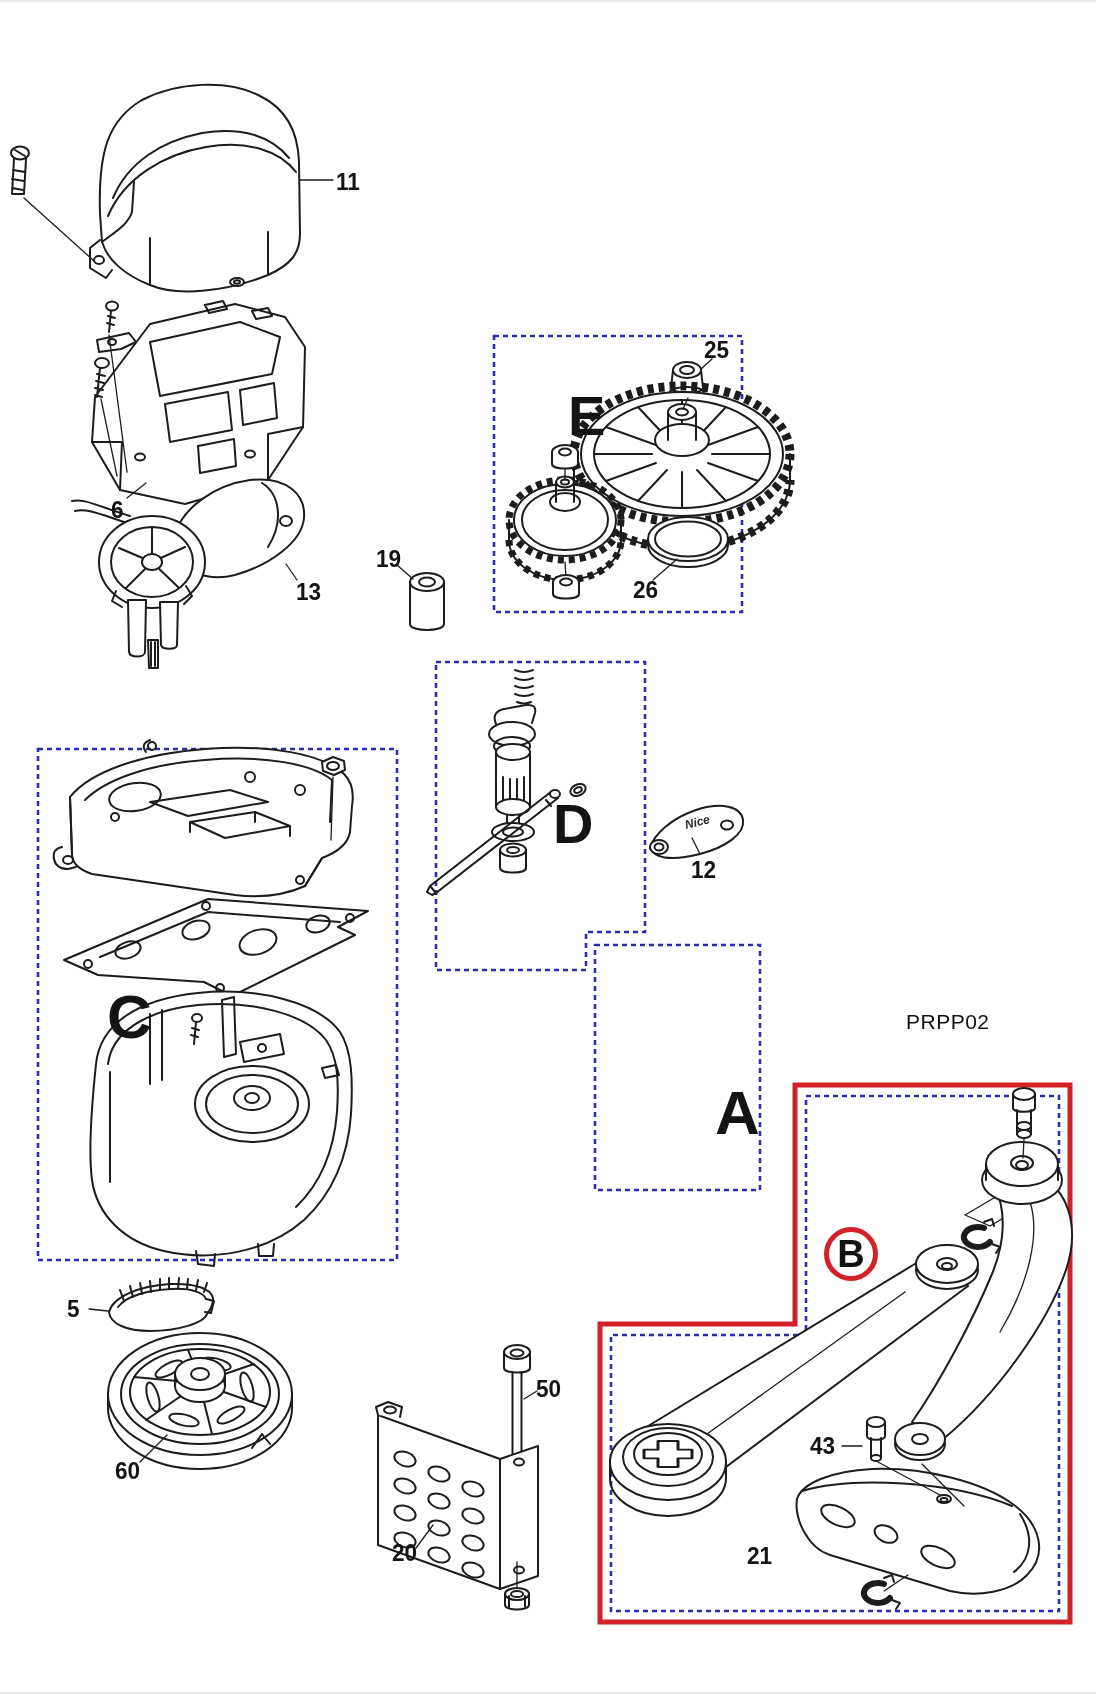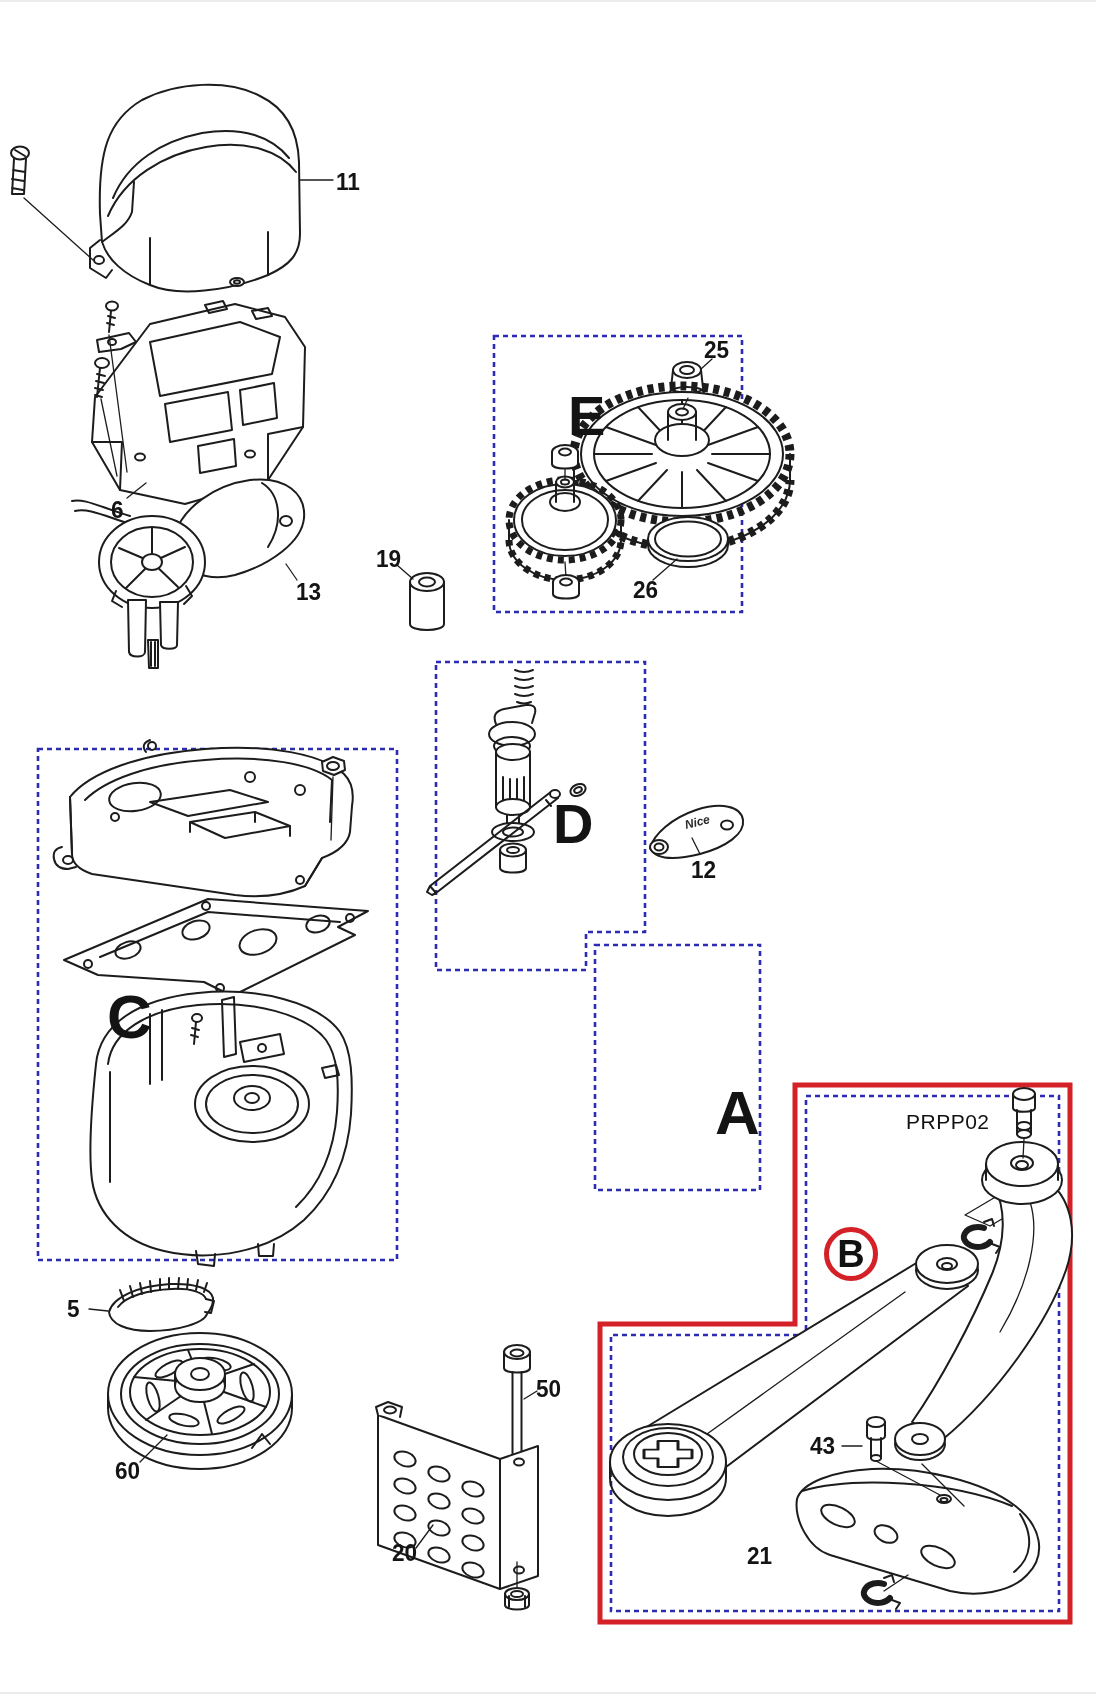--- a/index.html
+++ b/index.html
@@ -373,15 +373,15 @@
 <div class="plabel" style="left:810px;top:1430px">43</div>
 <div class="plabel" style="left:747px;top:1540px">21</div>
 
 <div class="slabel" style="left:568px;top:386px">E</div>
 <div class="slabel" style="left:553px;top:794px">D</div>
 <div class="slabel big" style="left:107px;top:984px">C</div>
 <div class="slabel big" style="left:715px;top:1080px">A</div>
 <div class="bcircle">
   <span>B</span>
 </div>
-<div class="code" style="left:906px;top:1108px">PRPP02</div>
+<div class="code" style="left:906px;top:1008px">PRPP02</div>
 
 </div>
 
 </body></html>

